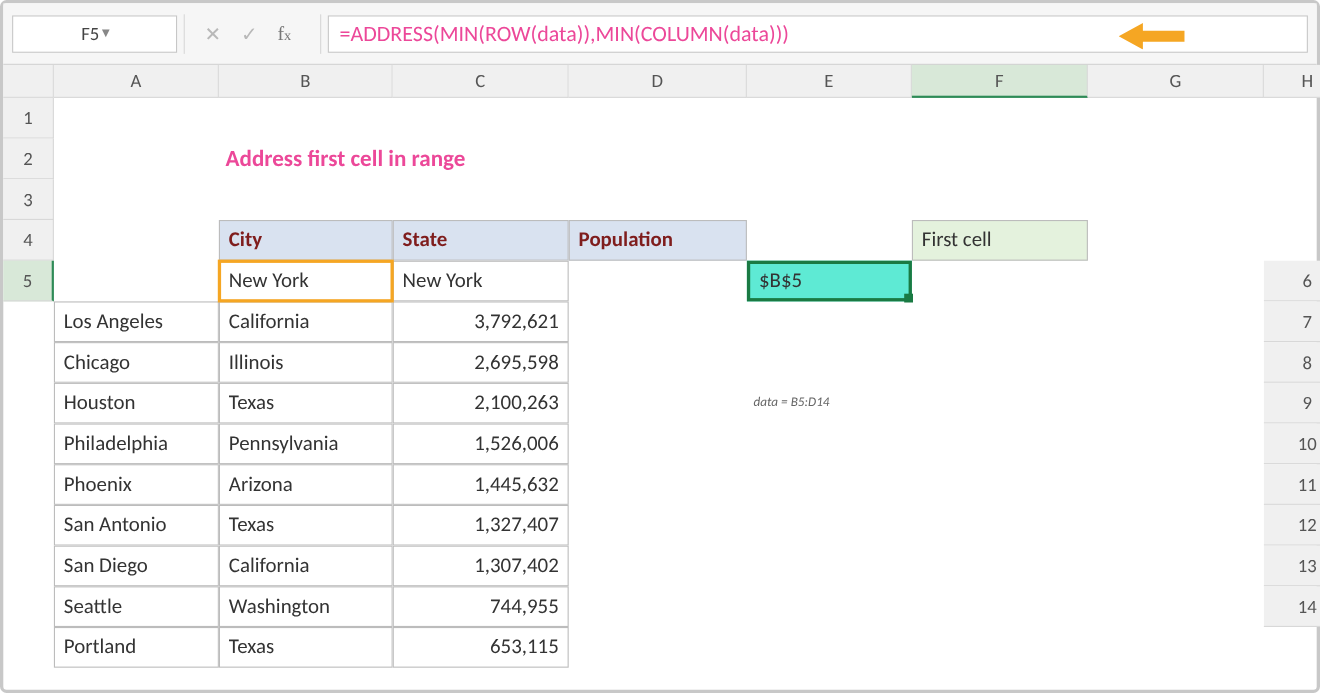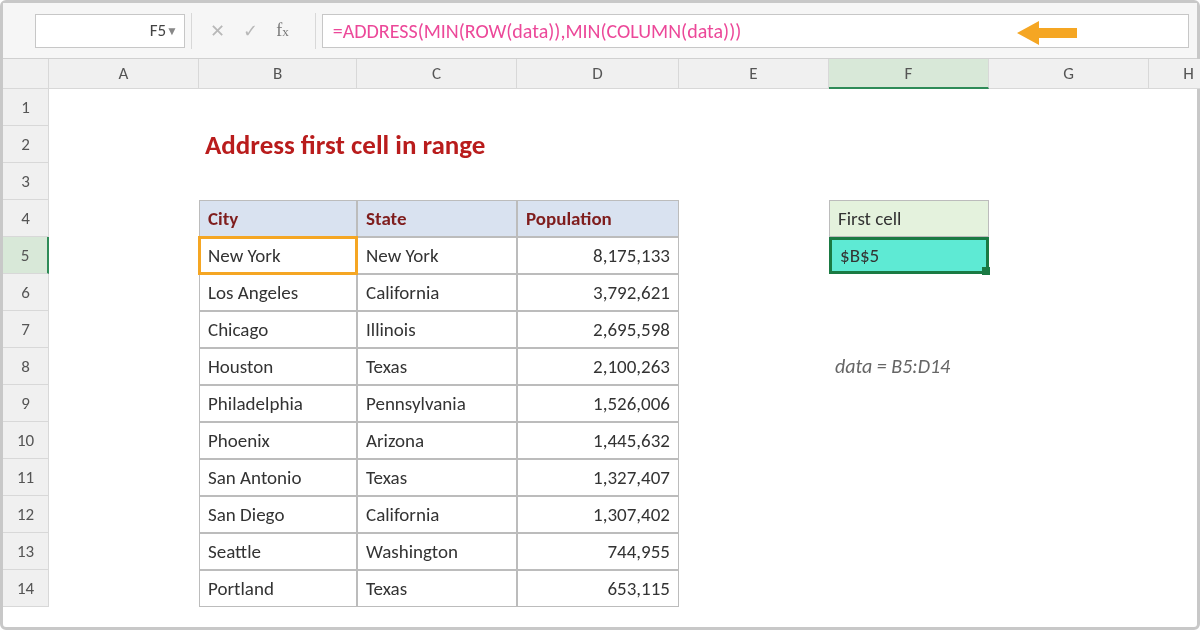--- a/index.html
+++ b/index.html
@@ -29,25 +29,24 @@
     gap: 6px;
     position: relative;
   }
   .namebox {
     background: #fff;
     border: 1px solid #c7c7c7;
     height: 34px;
     width: 150px;
     display: flex;
     align-items: center;
-    justify-content: flex-end;
+    justify-content: center;
     padding: 0 6px 0 10px;
     font-size: 17px;
     color: #444;
-    margin-left: 24px;
   }
   .namebox .dd { color:#888; font-size:12px; }
   .fbar-btns {
     display:flex;
     align-items:center;
     gap: 18px;
     padding: 0 12px;
     color:#b8b8b8;
   }
   .fbar-btns span { font-size:18px; }
@@ -102,21 +101,21 @@
   .colhead.active { background:#d8e8d8; border-bottom:2px solid #2e8b57; }
   .rowhead.active { background:#d8e8d8; border-right:2px solid #2e8b57; }
   .cell {
     border-right: 1px solid #eee0;
     border-bottom: 1px solid #eee0;
     display:flex;
     align-items:center;
     padding:0 6px;
     position:relative;
   }
-  .title { font-weight:bold; color:#b91c1c; font-size:27px;}
+  .title { font-weight:bold; color:#ec4899; font-size:21px;}
   .thead {
     background:#d9e2f0;
     border:1px solid #bcbcbc;
     padding:0 8px;
     color:#7f1d1d;
     font-weight:bold;
   }
   .td {
     border:1px solid #bcbcbc;
     padding:0 8px;
@@ -134,21 +133,21 @@
     background:#5eead4;
     position:relative;
   }
   .first-val::after{
     content:"";
     position:absolute;
     right:-4px; bottom:-4px;
     width:8px; height:8px;
     background:#1a7a43;
   }
-  .note { font-style:italic; color:#666; font-size:20px;}
+  .note { font-style:italic; color:#666; font-size:12px;}
   .orange-box {
     position:absolute;
     border:3px solid #f5a623;
     pointer-events:none;
   }
 </style>
 </head>
 <body>
 
 <div class="outer">
@@ -216,21 +215,20 @@
       <div class="cell thead">State</div>
       <div class="cell thead">Population</div>
       <div class="cell"></div>
       <div class="cell first-head">First cell</div>
       <div class="cell"></div>
       <div class="cell"></div>
       <div class="rowhead active">5</div>
       <div class="cell"></div>
       <div class="cell td">New York</div>
       <div class="cell td">New York</div>
-      <div class="cell td num">8,175,133</div>
       <div class="cell"></div>
       <div class="cell first-val">$B$5</div>
       <div class="cell"></div>
       <div class="cell"></div>
       <div class="rowhead">6</div>
       <div class="cell"></div>
       <div class="cell td">Los Angeles</div>
       <div class="cell td">California</div>
       <div class="cell td num">3,792,621</div>
       <div class="cell"></div>

